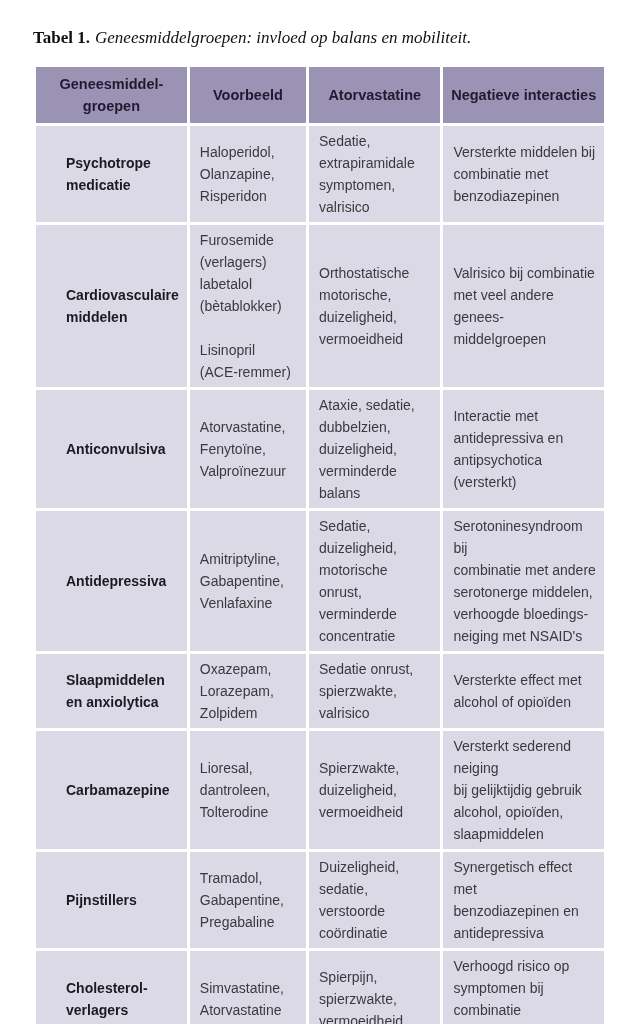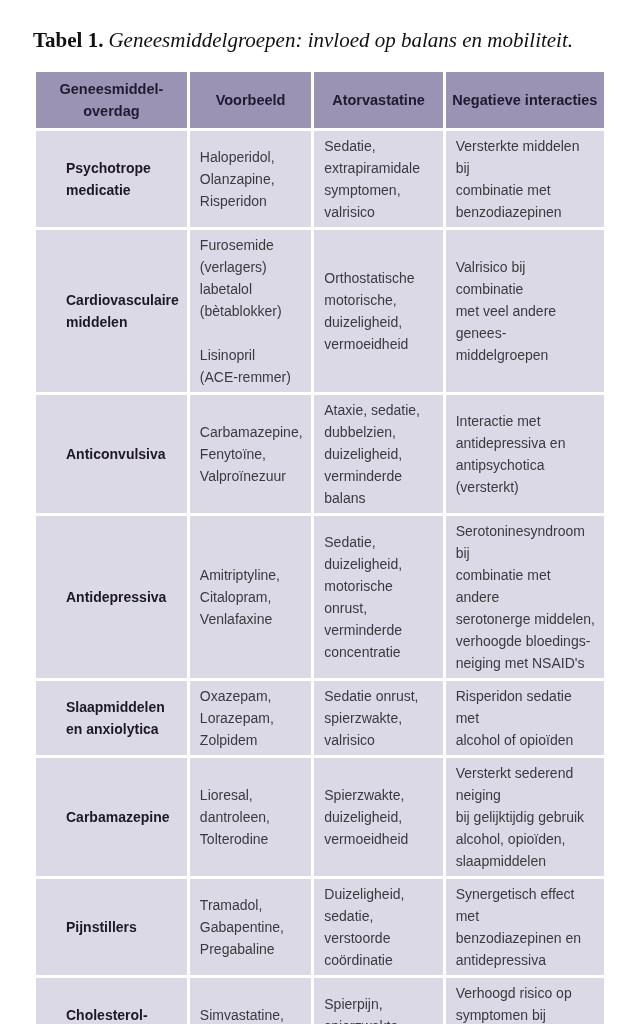--- a/index.html
+++ b/index.html
@@ -12,21 +12,21 @@
     height: 1024px;
     font-family: "Liberation Sans", sans-serif;
     position: relative;
     overflow: hidden;
   }
   .page {
     padding: 28px 0 0 33px;
   }
   .title-line {
     font-family: "Liberation Serif", serif;
-    font-size: 21px;
+    font-size: 17px;
     color: #111111;
     margin: 0 0 16px 0;
     line-height: 1.2;
   }
   .title-label {
     font-weight: bold;
     font-style: normal;
   }
   .title-caption {
     font-style: italic;
@@ -80,21 +80,21 @@
   <table class="med-table">
     <colgroup>
       <col class="col-group">
       <col class="col-example">
       <col class="col-side">
       <col class="col-interact">
     </colgroup>
     <thead>
       <tr>
         <th>Geneesmiddel-
-overdag</th>
+groepen</th>
         <th>Voorbeeld</th>
         <th>Atorvastatine</th>
         <th>Negatieve interacties</th>
       </tr>
     </thead>
     <tbody>
       <tr>
         <td class="group-cell">Psychotrope
 medicatie</td>
         <td>Haloperidol,
@@ -121,36 +121,36 @@
         <td>Orthostatische
 motorische,
 duizeligheid,
 vermoeidheid</td>
         <td>Valrisico bij combinatie
 met veel andere genees-
 middelgroepen</td>
       </tr>
       <tr>
         <td class="group-cell">Anticonvulsiva</td>
-        <td>Carbamazepine,
+        <td>Atorvastatine,
 Fenytoïne,
 Valproïnezuur</td>
         <td>Ataxie, sedatie,
 dubbelzien,
 duizeligheid,
 verminderde balans</td>
         <td>Interactie met
 antidepressiva en
 antipsychotica
 (versterkt)</td>
       </tr>
       <tr>
         <td class="group-cell">Antidepressiva</td>
         <td>Amitriptyline,
-Citalopram,
+Gabapentine,
 Venlafaxine</td>
         <td>Sedatie,
 duizeligheid,
 motorische onrust,
 verminderde
 concentratie</td>
         <td>Serotoninesyndroom bij
 combinatie met andere
 serotonerge middelen,
 verhoogde bloedings-
@@ -158,21 +158,21 @@
       </tr>
       <tr>
         <td class="group-cell">Slaapmiddelen
 en anxiolytica</td>
         <td>Oxazepam,
 Lorazepam,
 Zolpidem</td>
         <td>Sedatie onrust,
 spierzwakte,
 valrisico</td>
-        <td>Risperidon sedatie met
+        <td>Versterkte effect met
 alcohol of opioïden</td>
       </tr>
       <tr>
         <td class="group-cell">Carbamazepine</td>
         <td>Lioresal,
 dantroleen,
 Tolterodine</td>
         <td>Spierzwakte,
 duizeligheid,
 vermoeidheid</td>

